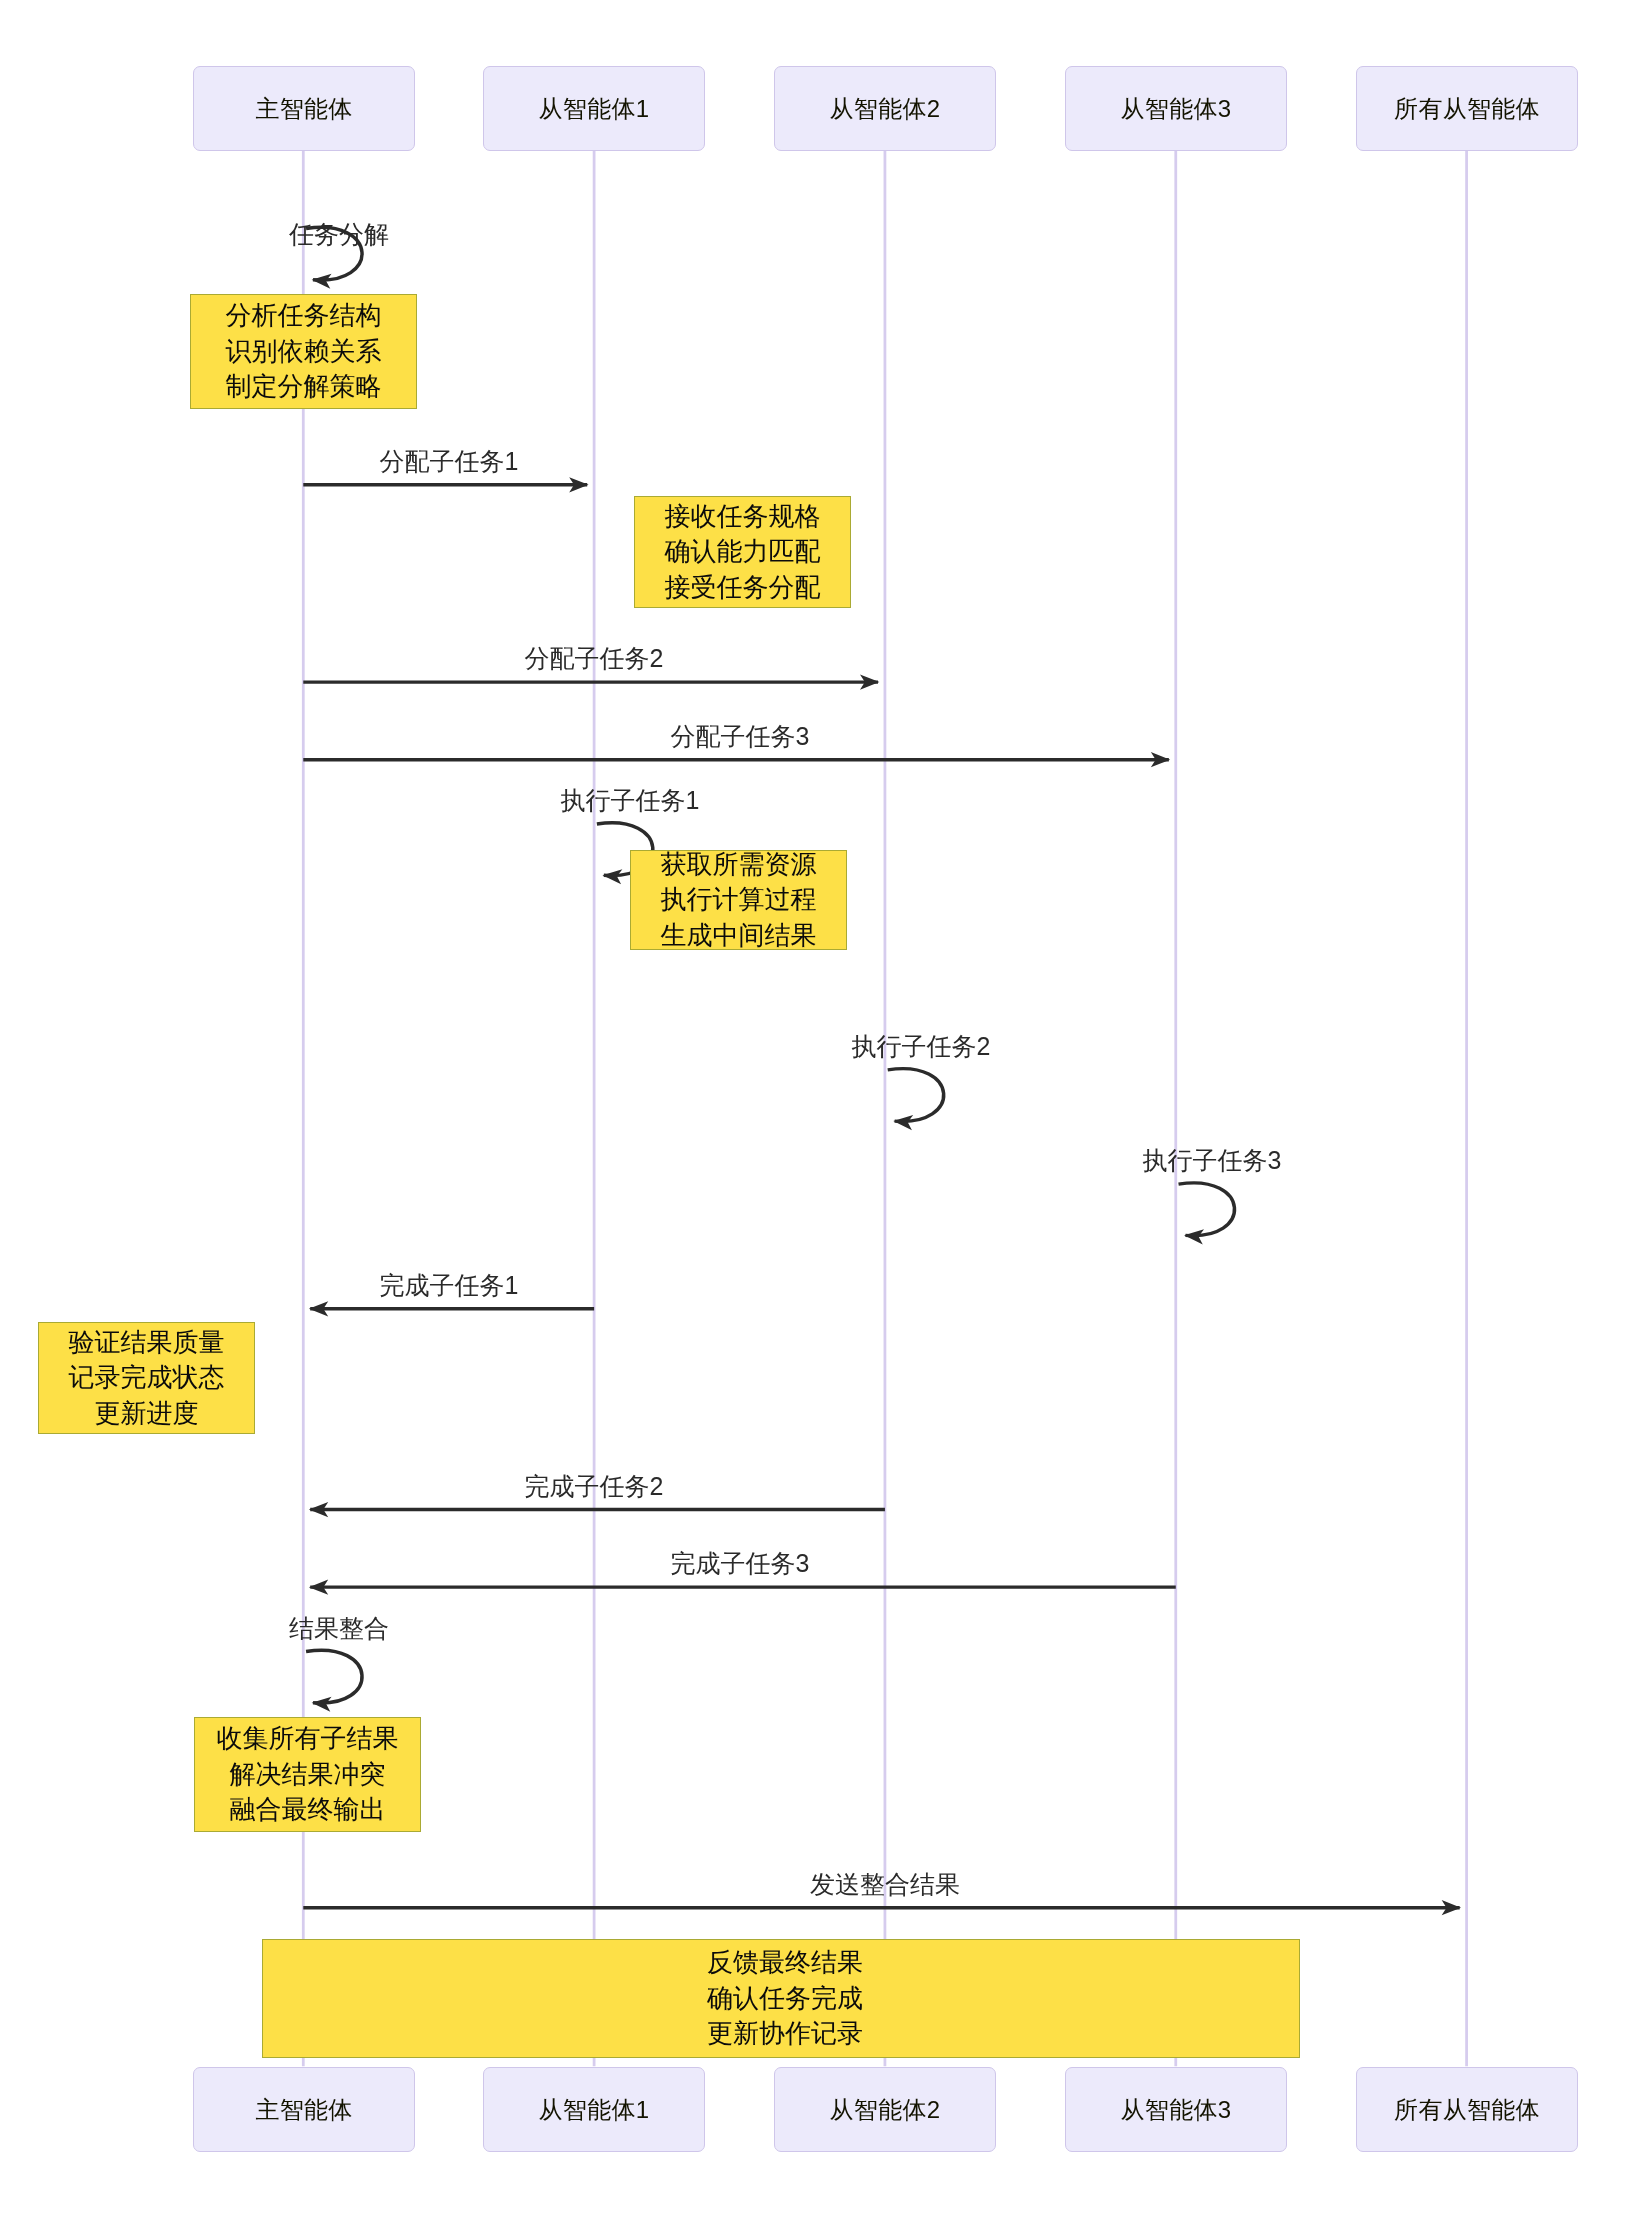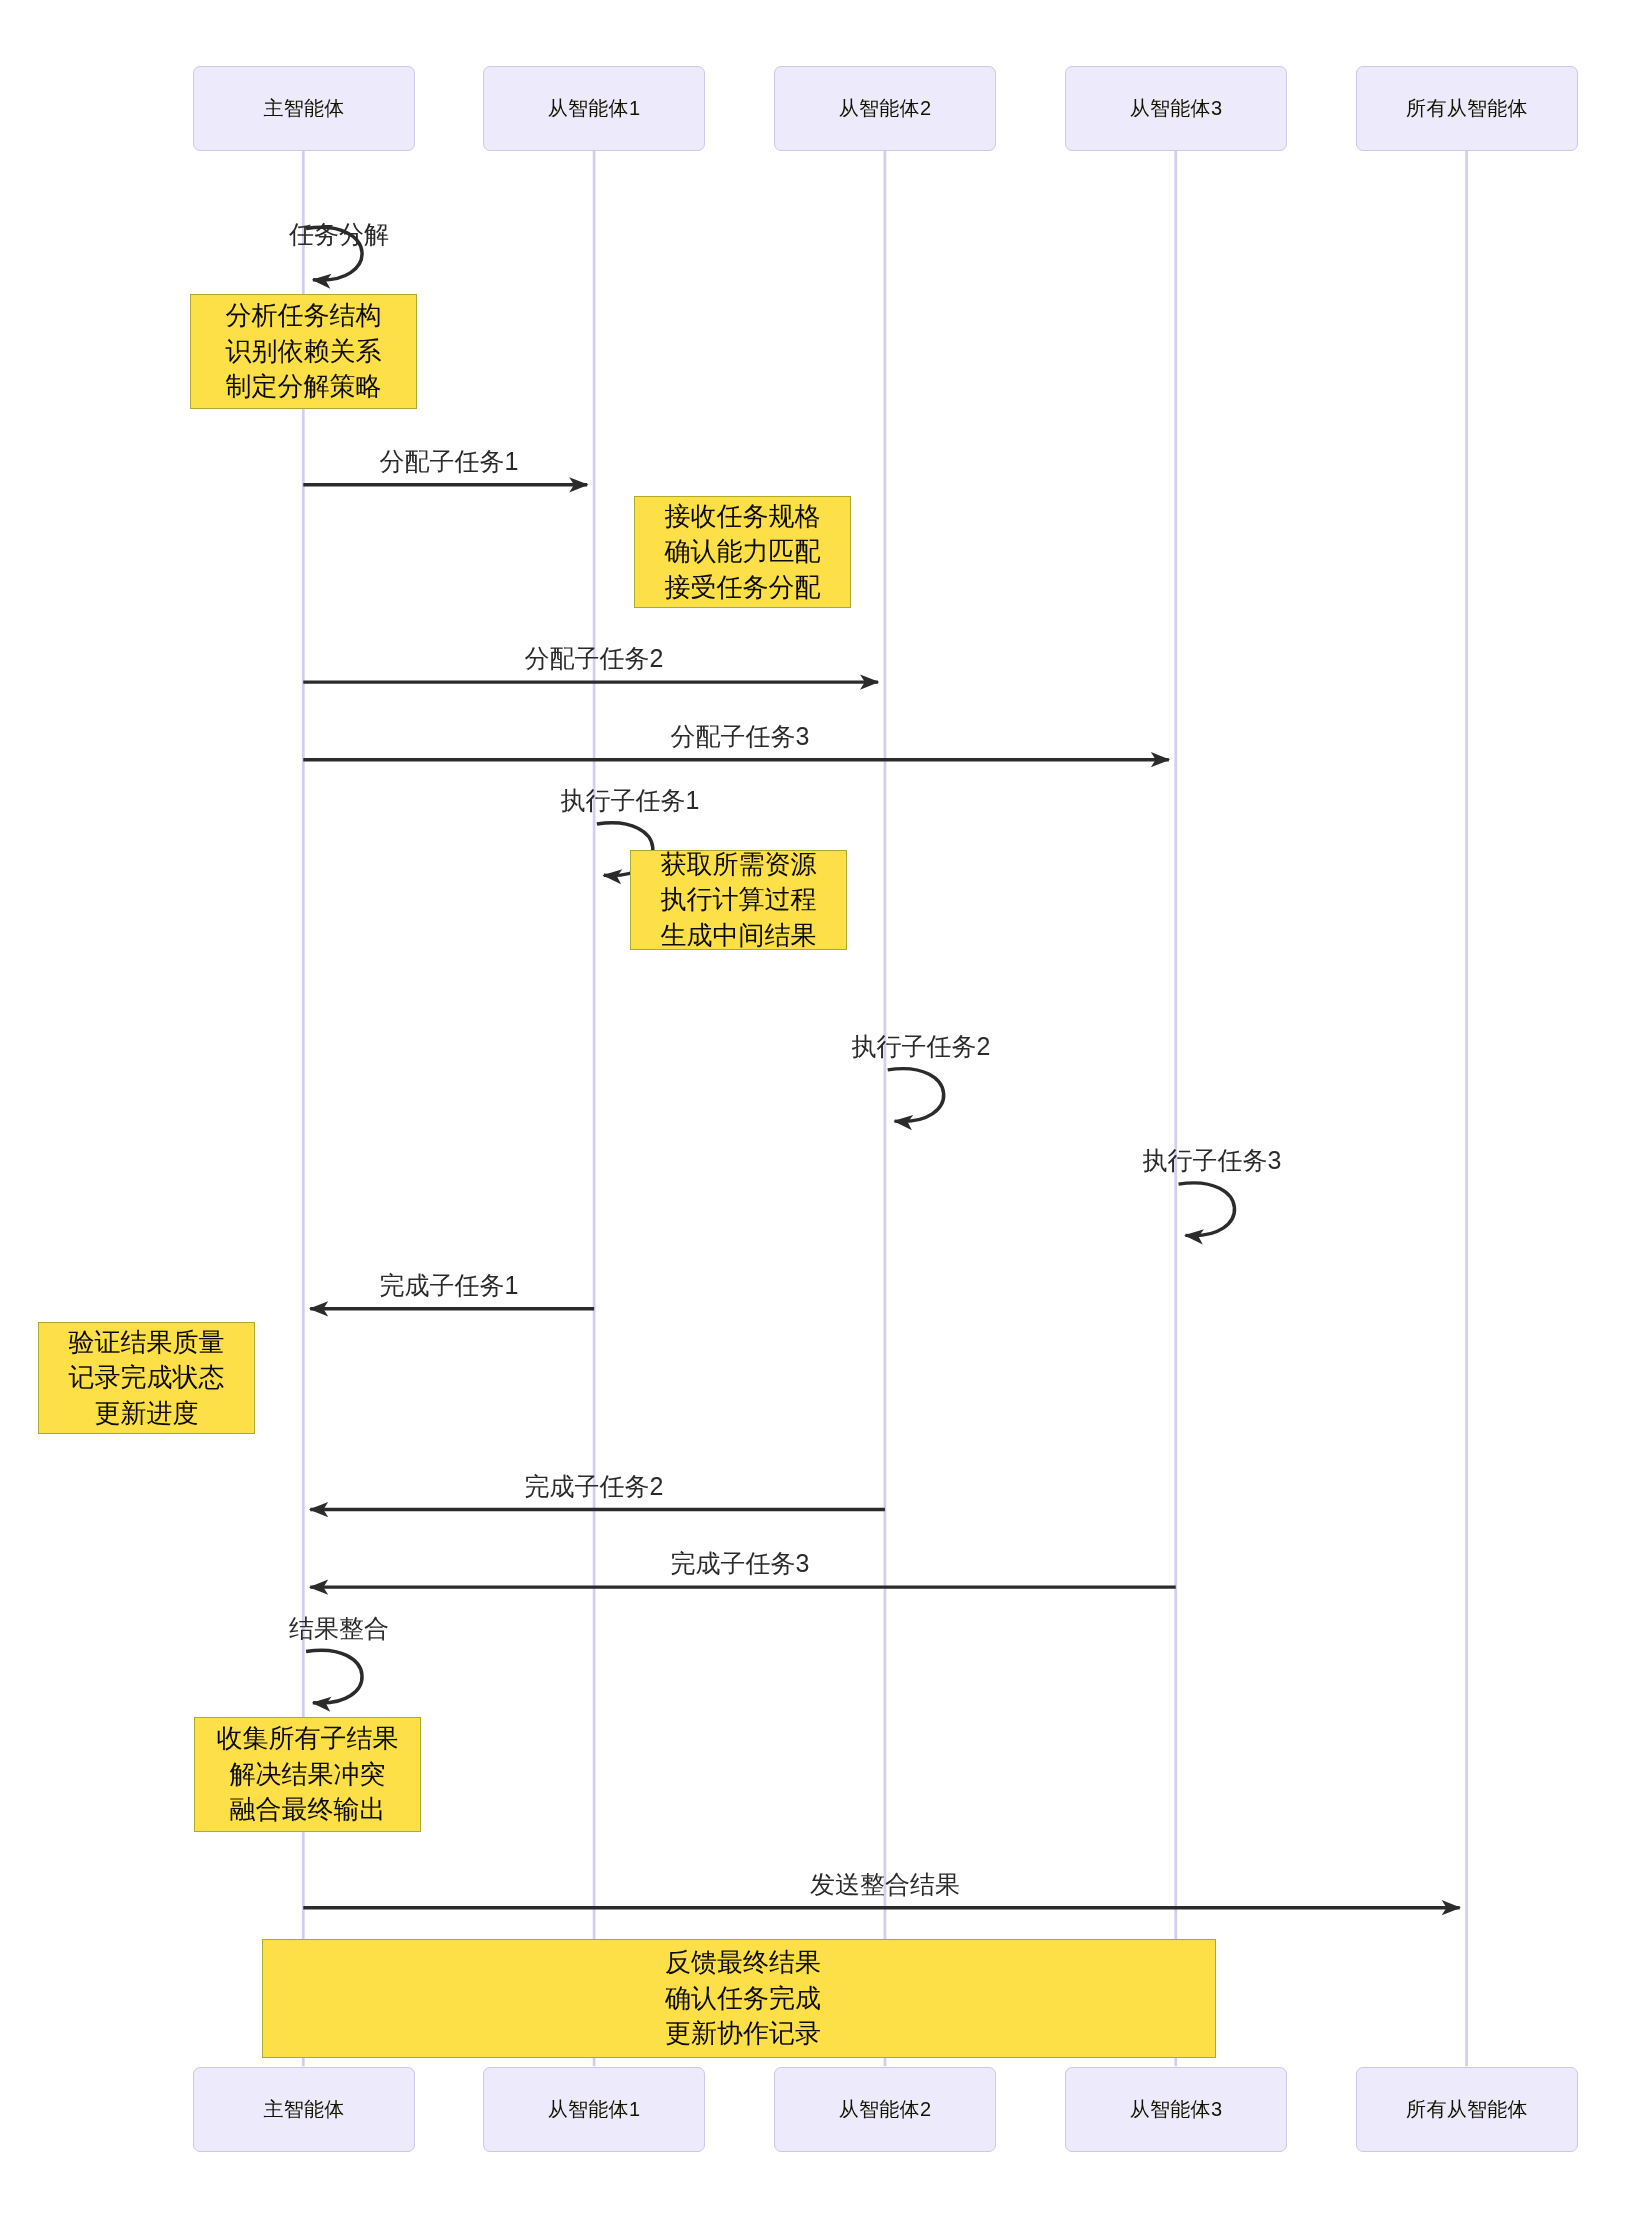--- a/index.html
+++ b/index.html
@@ -13,21 +13,21 @@
 
   .participant-box{
     position:absolute;
     background:#ECEAFB;
     border:1.4px solid #CFC6EA;
     border-radius:7px;
     display:flex;align-items:center;justify-content:center;
     box-sizing:border-box;
   }
   .participant-label{
-    font-size:20px;color:#131300;letter-spacing:0.3px;white-space:nowrap;
+    font-size:24px;color:#131300;letter-spacing:0.3px;white-space:nowrap;
   }
 
   .note-box{
     position:absolute;
     background:#fde047;
     border:1.4px solid #AAAA33;
     box-sizing:border-box;
     display:flex;flex-direction:column;align-items:center;justify-content:center;
   }
   .note-line{
@@ -132,21 +132,21 @@
       <div class="note-box" style="left: 38px; top: 1322px; width: 217px; height: 112px;">
         <div class="note-line">验证结果质量</div>
         <div class="note-line">记录完成状态</div>
         <div class="note-line">更新进度</div>
       </div>
       <div class="note-box" style="left: 194px; top: 1717px; width: 227px; height: 115px;">
         <div class="note-line">收集所有子结果</div>
         <div class="note-line">解决结果冲突</div>
         <div class="note-line">融合最终输出</div>
       </div>
-      <div class="note-box" style="left: 262px; top: 1939px; width: 954px; height: 119px; padding-left: 8px;">
+      <div class="note-box" style="left: 262px; top: 1939px; width: 1038px; height: 119px; padding-left: 8px;">
         <div class="note-line">反馈最终结果</div>
         <div class="note-line">确认任务完成</div>
         <div class="note-line">更新协作记录</div>
       </div>
     </div>
 
   <div id="msg-labels">
       <div class="msg-label" style="left: 339px; top: 188px; margin-top: 30px;">任务分解</div>
       <div class="msg-label" style="left: 449px; top: 445px;">分配子任务1</div>
       <div class="msg-label" style="left: 594px; top: 642px;">分配子任务2</div>

